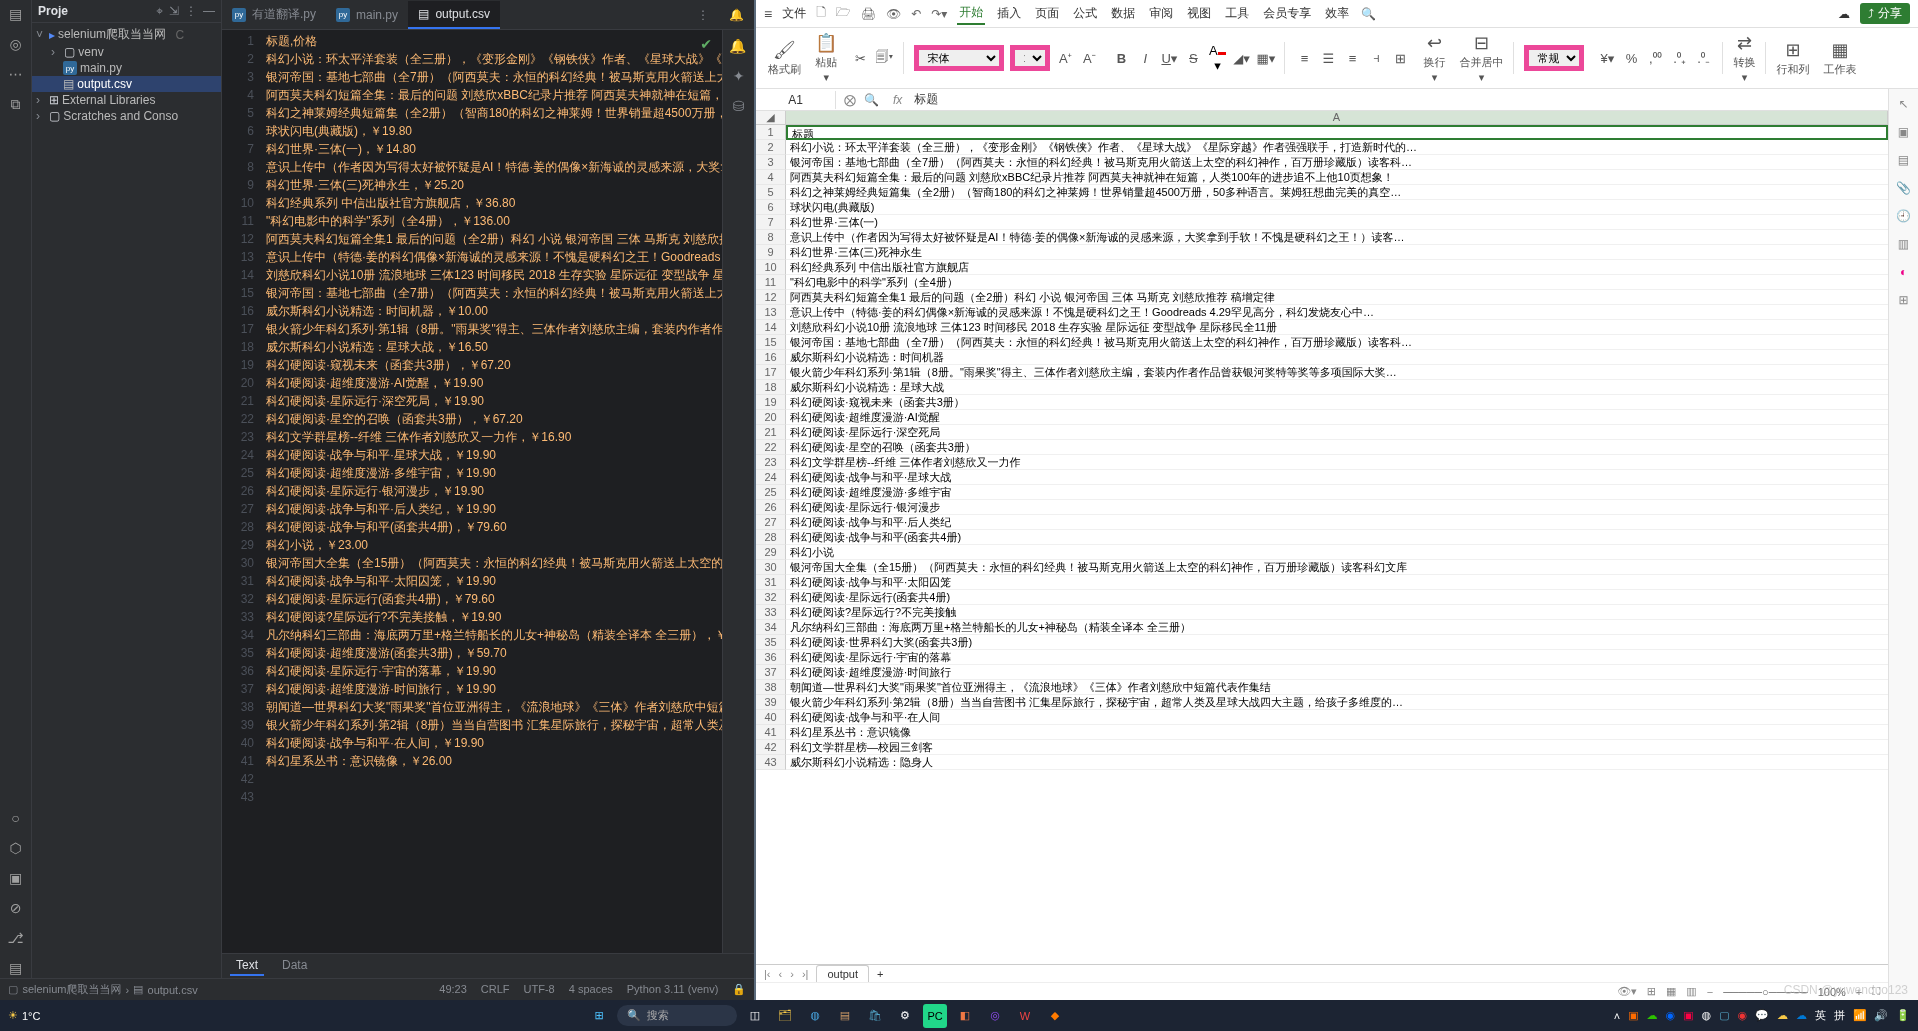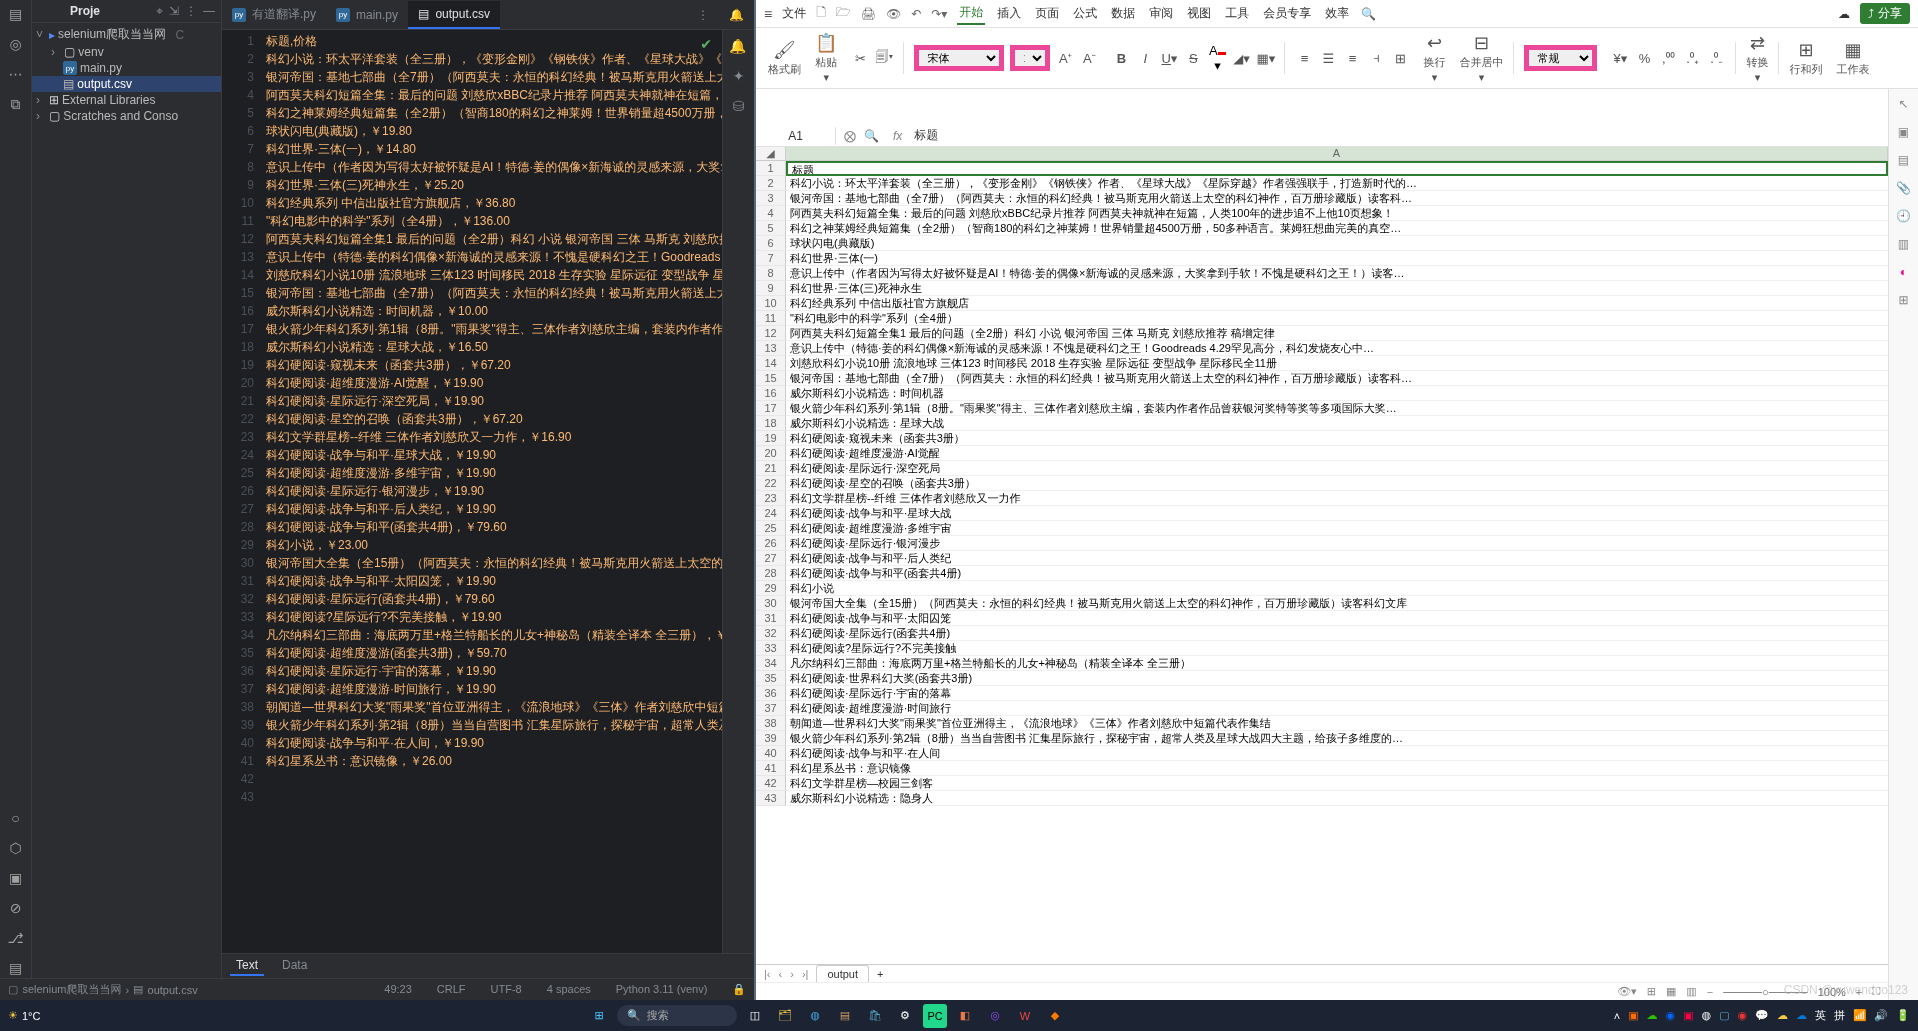--- a/index.html
+++ b/index.html
@@ -6,21 +6,21 @@
 body { font-family: "Microsoft YaHei", sans-serif; font-size: 12px; background: #2b2d30; color: #bababa; overflow: hidden; width: 1918px; height: 1031px; position: relative; }
 .main-split { display: flex; height: 1000px; }
 
 .ide-pane { width: 754px; background: #1e1f22; display: flex; flex-direction: column; }
 .ide-left-bar { width: 32px; background: #2b2d30; border-right: 1px solid #393b40; display: flex; flex-direction: column; align-items: center; padding-top: 4px; gap: 10px; }
 .ide-left-bar .ico { width: 20px; height: 20px; color: #a0a0a0; display:flex; align-items:center; justify-content:center; font-size:14px; }
 .ide-left-bar .spacer { flex: 1; }
 .ide-body { display: flex; flex: 1; min-height: 0; }
 .project-pane { width: 190px; background: #2b2d30; border-right: 1px solid #393b40; display: flex; flex-direction: column; }
 .project-head { display: flex; align-items: center; padding: 4px 6px; gap: 6px; color: #dfe1e5; font-size: 12px; border-bottom: 1px solid #393b40; }
-.project-head .title { font-weight: 600; flex: 1; margin-left: 32px; }
+.project-head .title { font-weight: 600; flex: 1; }
 .project-head .ico { color: #868a91; }
 .tree { padding: 2px 0; font-size: 12px; white-space: nowrap; overflow: hidden; }
 .tree-item { display: flex; align-items: center; padding: 1px 4px; gap: 3px; color: #bababa; cursor: pointer; }
 .tree-item.sel { background: #2e436e; color: #fff; }
 .tree-item .chev { width: 10px; display:inline-block; color:#868a91; }
 .tree-item .pad1 { width: 12px; } .tree-item .pad2 { width: 24px; }
 .folder-ico { color: #ced0d6; } .folder-ico.root { color: #548af7; }
 .py-ico { color: #3b82f6; background:#306998; width:14px; height:14px; display:inline-flex; align-items:center; justify-content:center; color:#fff; font-size:8px; border-radius:2px; }
 .csv-ico { color: #bababa; }
 .editor-area { flex: 1; display: flex; flex-direction: column; background: #1e1f22; min-width: 0; }
@@ -32,21 +32,21 @@
 .editor-scroll { flex: 1; overflow: hidden; display: flex; position:relative; }
 .gutter { width: 40px; background: #1e1f22; color: #4b5059; text-align: right; padding: 2px 8px 2px 0; font-size: 12px; line-height: 18px; }
 .code-lines { flex: 1; padding: 2px 0; font-size: 12px; line-height: 18px; color: #fdba74; overflow: hidden; white-space: nowrap; }
 .code-lines .line { padding-left: 4px; }
 .check-ico { position:absolute; top:6px; right:10px; color:#5fad65; font-size:14px; }
 .bottom-tabs { display: flex; background: #2b2d30; border-top: 1px solid #393b40; padding: 2px 8px; gap: 12px; font-size: 12px; }
 .bottom-tabs .bt { padding: 2px 6px; color: #868a91; cursor:pointer; }
 .bottom-tabs .bt.active { color: #dfe1e5; border-bottom: 2px solid #3574f0; }
 .ide-status { display: flex; background: #2b2d30; border-top: 1px solid #393b40; padding: 3px 8px; font-size: 11px; color: #868a91; gap: 14px; align-items: center; }
 .ide-status .crumb { display:flex; gap:4px; align-items:center; }
-.ide-status .right { margin-left:auto; display:flex; gap:25px; }
+.ide-status .right { margin-left:auto; display:flex; gap:14px; }
 
 .sheet-pane { flex: 1; background: #fff; color: #333; display: flex; flex-direction: column; border-left: 2px solid #5b6b7c; }
 .sheet-menu { display: flex; align-items: center; padding: 2px 8px; gap: 10px; font-size: 12px; border-bottom: 1px solid #e0e0e0; }
 .ham { font-size: 14px; color: #555; }
 .menu-items { display: flex; gap: 10px; align-items: center; }
 .menu-items .mi { cursor: pointer; color: #333; padding: 2px 2px; }
 .menu-items .mi.active { color: #2e7d32; border-bottom: 2px solid #2e7d32; }
 .menu-icons { display:flex; gap:10px; align-items:center; color:#666; }
 .sheet-menu .rgt { margin-left: auto; display: flex; gap: 10px; align-items: center; }
 .share-btn { background: #2e7d32; color: #fff; padding: 2px 8px; border-radius: 3px; display:flex; gap:4px; align-items:center; }
@@ -71,21 +71,21 @@
 .srow .rh { width: 30px; background: #f3f3f3; border-right: 1px solid #ccc; border-bottom: 1px solid #e8e8e8; text-align: center; color: #666; }
 .srow .cell { flex: 1; border-bottom: 1px solid #f0f0f0; padding-left: 4px; white-space: nowrap; overflow: hidden; color: #000; }
 .srow .cell.hrow { border: 2px solid #2e7d32; }
 .sheet-tabs { display: flex; align-items: center; border-top: 1px solid #ccc; padding: 0 8px; font-size: 11px; gap: 8px; }
 .sheet-tabs .stab { padding: 2px 10px; border: 1px solid #ccc; border-bottom: none; background: #fff; border-radius: 3px 3px 0 0; }
 .sheet-tabs .nav { color:#888; }
 .sheet-status { display: flex; justify-content: flex-end; gap: 10px; padding: 2px 8px; font-size: 11px; color: #666; border-top: 1px solid #eee; align-items:center; }
 .sheet-status .sico { color:#888; }
 .sheet-right-bar { width:30px; background:#f8f8f8; border-left:1px solid #e0e0e0; display:flex; flex-direction:column; align-items:center; padding-top:8px; gap:14px; color:#888; }
 .sheet-body { display:flex; flex:1; min-height:0; }
-.sheet-inner { flex:1; display:flex; flex-direction:column;margin-top:36px; }
+.sheet-inner { flex:1; display:flex; flex-direction:column; }
 
 .taskbar { position: absolute; bottom: 0; left: 0; right: 0; height: 31px; background: #1c2433; display: flex; align-items: center; padding: 0 8px; gap: 8px; color: #fff; font-size: 11px; }
 .taskbar .weather { display: flex; gap: 4px; align-items: center; }
 .task-icons { display: flex; gap: 6px; align-items: center; flex: 1; justify-content: center; }
 .task-icons .tico { width: 24px; height: 24px; display: flex; align-items: center; justify-content: center; border-radius: 3px; }
 .searchbar { background: #2b3547; border-radius: 14px; padding: 3px 10px; display: flex; gap: 6px; align-items: center; color: #aaa; width: 120px; }
 .tray { display: flex; gap: 8px; align-items: center; margin-left: auto; }
 .watermark { position: absolute; bottom: 34px; right: 10px; color: rgba(180,180,180,0.6); font-size: 12px; pointer-events: none; }
 </style>
 </head>
@@ -353,21 +353,21 @@
         <span class="rib-ico">≡</span>
         <span class="rib-ico">☰</span>
         <span class="rib-ico">≡</span>
         <span class="rib-ico">⫞</span>
         <span class="rib-ico">⊞</span>
       </div>
       <div class="rgroup"><span class="icobig">↩</span><span>换行</span>▾</div>
       <div class="rgroup"><span class="icobig">⊟</span><span>合并居中</span>▾</div>
       <div class="sep"></div>
       <div class="rgroup row">
-          <select class="fsel" style="width:73px"><option>常规</option></select>
+          <select class="fsel" style="width:60px"><option>常规</option></select>
         </div>
       <div class="rgroup row">
         <span class="rib-ico">¥▾</span>
         <span class="rib-ico">%</span>
         <span class="rib-ico">,⁰⁰</span>
         <span class="rib-ico">.⁰₊</span>
         <span class="rib-ico">.⁰₋</span>
       </div>
       <div class="sep"></div>
       <div class="rgroup"><span class="icobig">⇄</span><span>转换</span>▾</div>

